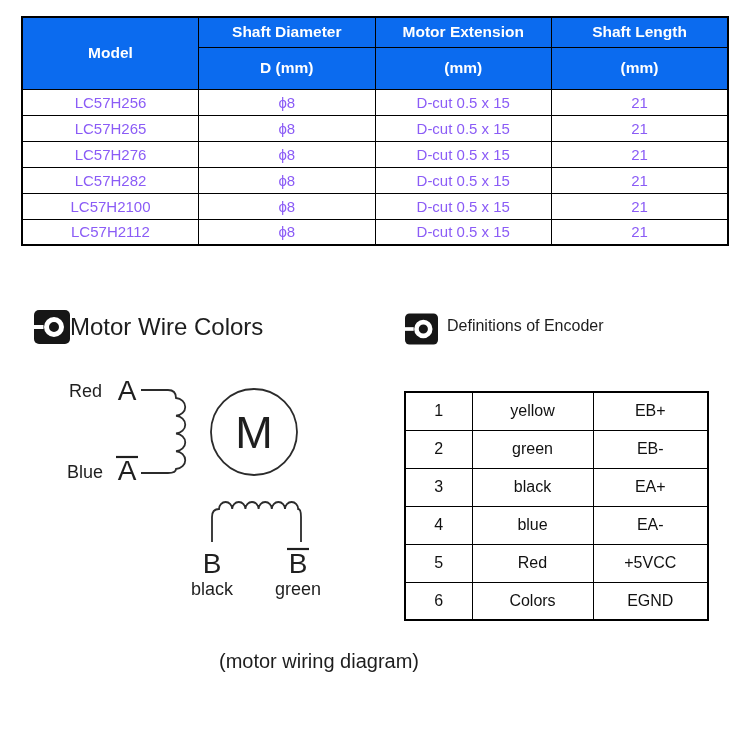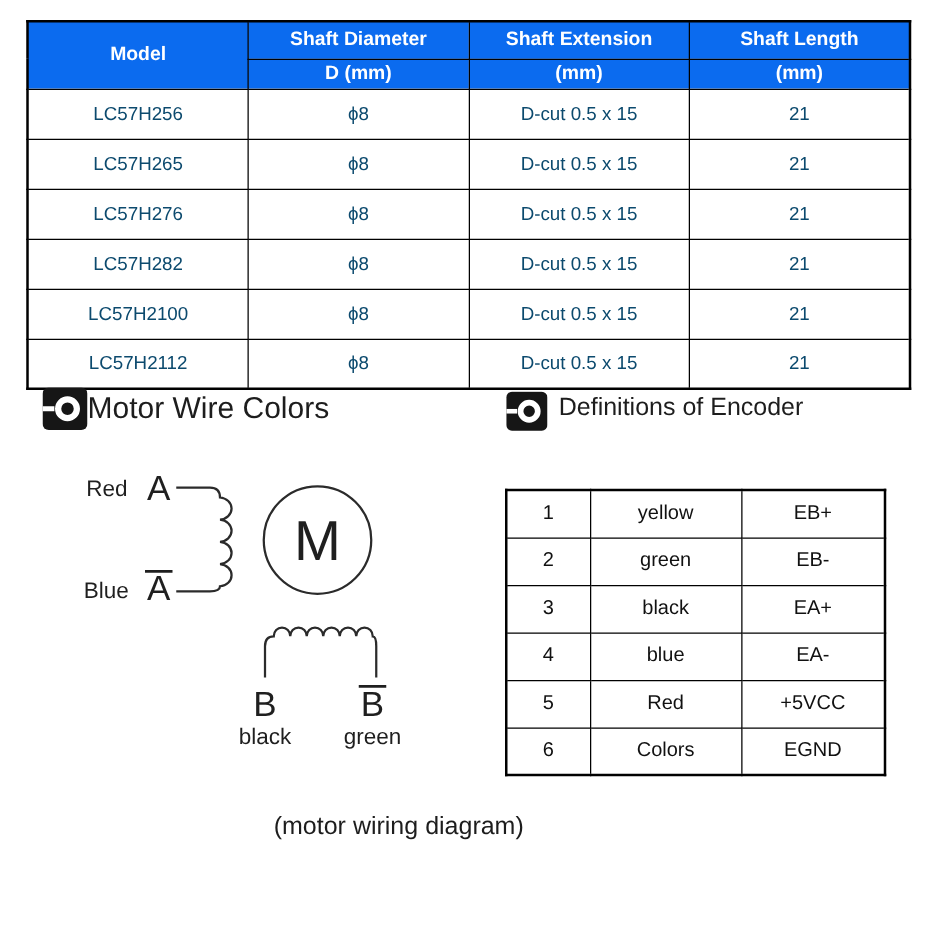--- a/index.html
+++ b/index.html
@@ -6,30 +6,30 @@
   html, body { width: 750px; height: 753px; background: #ffffff; overflow: hidden; }
   body { position: relative; font-family: "Liberation Sans", sans-serif; color: #1b1b1b; }
 
   
   .spec-table-wrap { position: absolute; left: 21px; top: 16px; border-radius: 28px; }
   table.spec { border-collapse: collapse; width: 708px; table-layout: fixed; }
   table.spec td, table.spec th { border: 1px solid #000; text-align: center; vertical-align: middle; }
   table.spec { border: 2px solid #000; }
   table.spec th { background: #0b6bef; color: #ffffff; font-weight: bold; font-size: 15.5px; }
   table.spec .hrow1 th { height: 30px; }
-  table.spec .hrow2 th { height: 24px; }
-  table.spec td { height: 40px; font-size: 15px; color: #0c4a6e; background: #ffffff; }
+  table.spec .hrow2 th { height: 42px; }
+  table.spec td { height: 26px; font-size: 15px; color: #8b5cf6; background: #ffffff; }
 
   
   .section-heading { position: absolute; display: flex; align-items: flex-start; }
   .heading-motor { left: 34px; top: 310px; }
   .heading-encoder { left: 405px; top: 311px; }
   .section-icon { flex: 0 0 auto; }
   .heading-motor .heading-text { margin-left: 0; font-size: 24px; line-height: 34px; color: #1d1d1d; white-space: nowrap; }
-  .heading-encoder .heading-text { margin-left: 9px; font-size: 20px; line-height: 30px; color: #1d1d1d; white-space: nowrap; }
+  .heading-encoder .heading-text { margin-left: 9px; font-size: 16px; line-height: 30px; color: #1d1d1d; white-space: nowrap; }
 
   
   .diagram { position: absolute; left: 55px; top: 378px; }
   .diagram text { fill: #1f1f1f; font-family: "Liberation Sans", sans-serif; }
   .diagram .wire { fill: none; stroke: #2b2b2b; stroke-width: 1.8; }
   .diagram .lbl-small { font-size: 18px; }
   .diagram .lbl-big { font-size: 28px; }
 
   
   .encoder-table-wrap { position: absolute; left: 404px; top: 391px; }
@@ -50,21 +50,21 @@
     <colgroup>
         <col style="width:25%">
         <col style="width:25%">
         <col style="width:25%">
         <col style="width:25%">
       </colgroup>
     <tbody>
       <tr class="hrow1">
         <th rowspan="2">Model</th>
         <th>Shaft Diameter</th>
-        <th>Shaft Extension</th>
+        <th>Motor Extension</th>
         <th>Shaft Length</th>
       </tr>
       <tr class="hrow2">
         <th>D (mm)</th>
         <th>(mm)</th>
         <th>(mm)</th>
       </tr>
       <tr>
         <td>LC57H256</td>
         <td>ϕ8</td>

